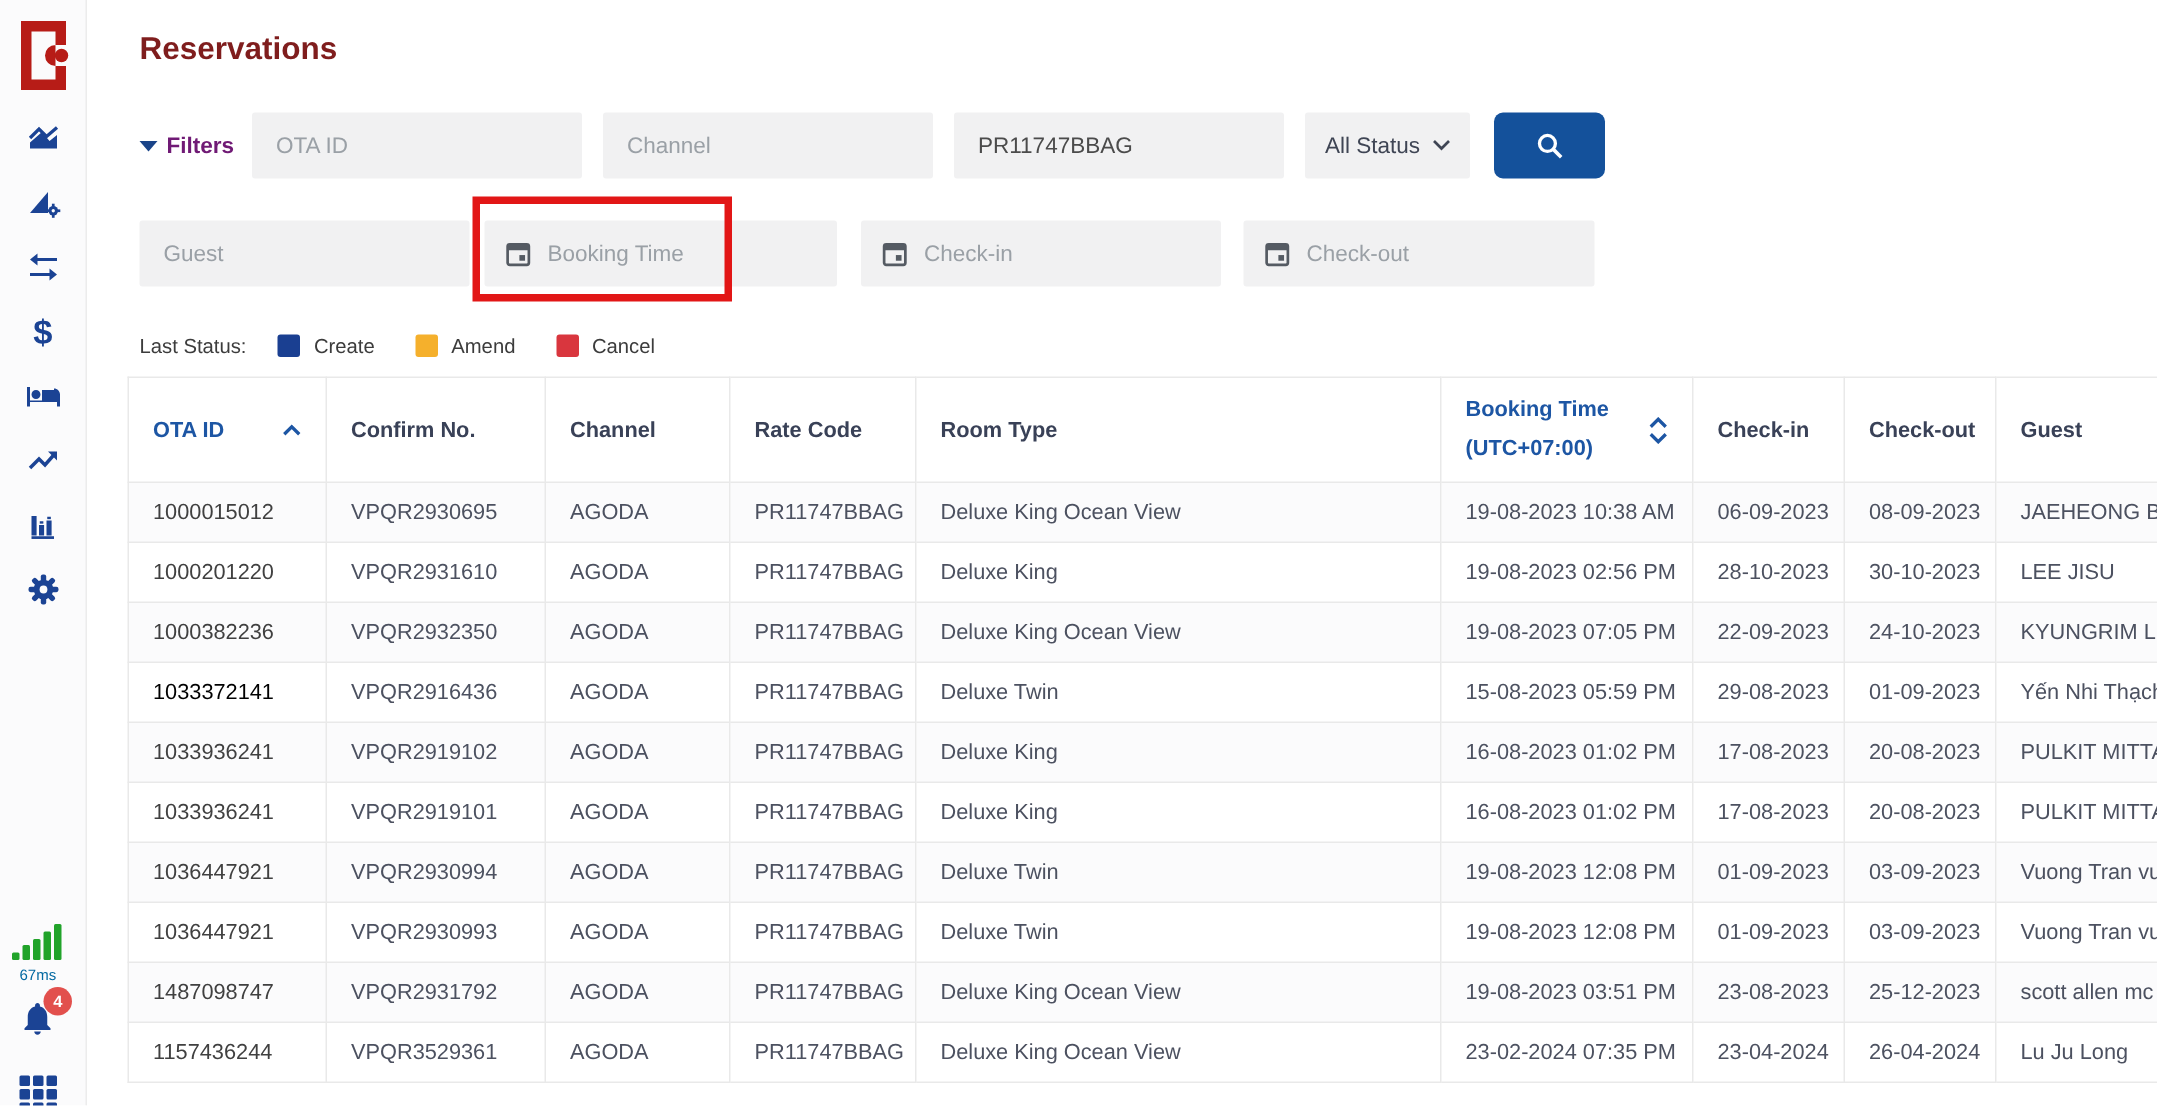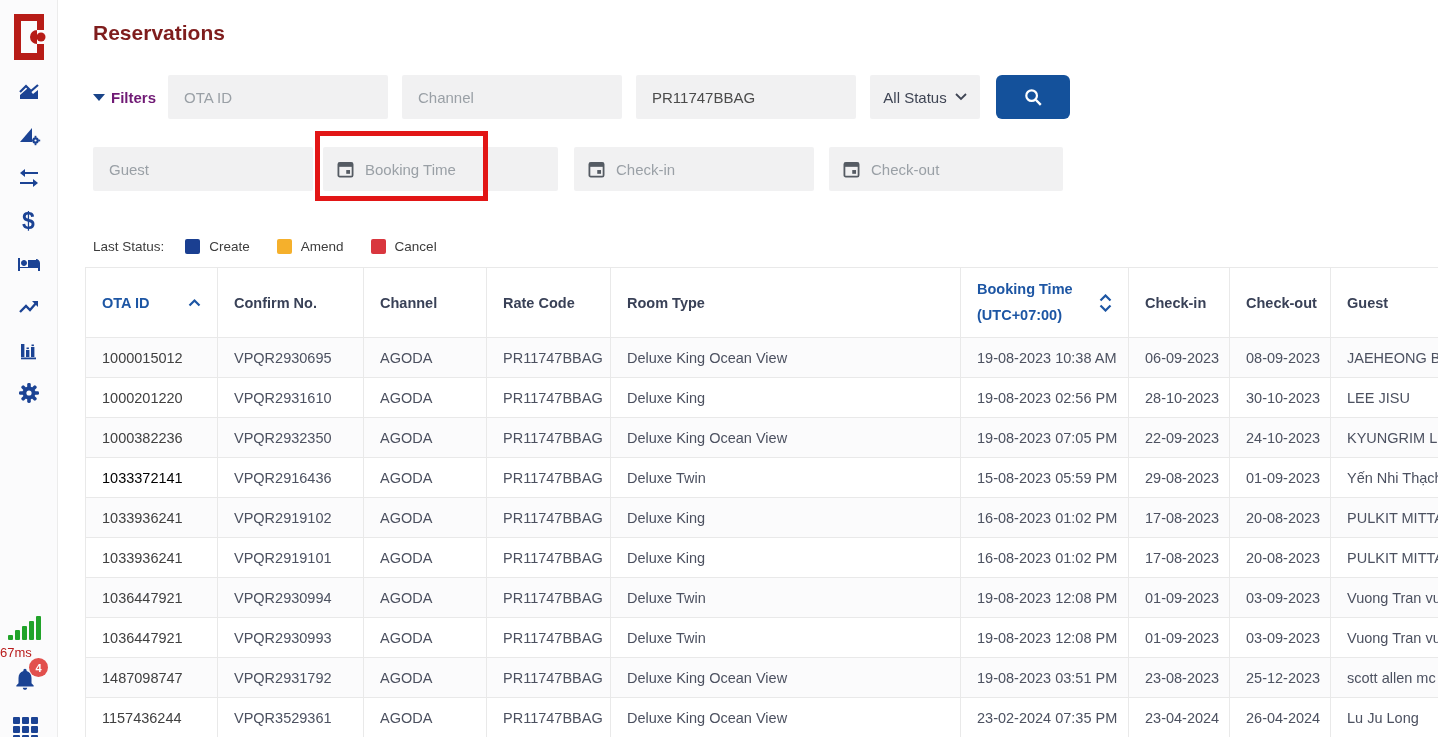--- a/index.html
+++ b/index.html
@@ -7,21 +7,21 @@
   body { display:flex; font-family:"Liberation Sans", sans-serif; background:#ffffff; }
 
   
   .sidebar { width:58px; min-width:58px; height:737px; background:#fbfbfc; border-right:1px solid #ececec; position:relative; }
   .logo { width:38px; height:48px; margin:13px auto 0 auto; display:block; }
   .nav-icons { display:flex; flex-direction:column; align-items:center; gap:19px; margin-top:19px; }
   .nav-icon { width:24px; height:24px; display:flex; align-items:center; justify-content:center; cursor:pointer; }
   .dollar-glyph { font-size:23px; font-weight:bold; color:#1b4394; line-height:1; }
   .signal-wrap { position:absolute; top:616px; left:8px; width:42px; height:24px; display:flex; align-items:flex-end; gap:2px; }
   .sig-bar { width:5px; background:#21a32a; border-radius:1px; }
-  .latency { position:absolute; top:645px; left:0; font-size:13px; color:#b91c1c; }
+  .latency { position:absolute; top:645px; left:13px; font-size:10px; color:#0369a1; }
   .bell-wrap { position:absolute; top:666px; left:12px; width:26px; height:26px; }
   .badge { position:absolute; top:-8px; right:-10px; min-width:19px; height:19px; border-radius:50%; background:#e2504d; color:#fff; font-size:11px; font-weight:bold; display:flex; align-items:center; justify-content:center; }
   .grid-icon { position:absolute; top:717px; left:13px; display:grid; grid-template-columns:repeat(3,7px); grid-template-rows:repeat(3,7px); gap:2px; }
   .grid-icon span { background:#1b4394; border-radius:1px; }
 
   
   .main { flex:1; position:relative; padding-left:35px; overflow:hidden; }
   .page-title { padding-top:21px; font-size:21px; font-weight:bold; color:#7f1d1d; }
 
   .filter-row1 { display:flex; align-items:center; height:44px; margin-top:30px; }
@@ -34,21 +34,21 @@
 
   .filter-row2 { display:flex; align-items:center; height:44px; margin-top:28px; }
   .guest-input { width:220px; margin-right:10px; }
   .date-input { height:44px; background:#f1f1f2; border-radius:2px; display:flex; align-items:center; gap:11px; padding:0 14px; font-size:15px; color:#9aa0a6; cursor:pointer; }
   .bt-wrap { position:relative; width:235px; margin-right:16px; }
   .bt-wrap .date-input { width:235px; }
   .annotation-box { position:absolute; left:-8px; top:-16px; width:173px; height:70px; border:5px solid #e21616; pointer-events:none; }
   .ci-input { width:240px; margin-right:15px; }
   .co-input { width:234px; }
 
-  .legend { display:flex; align-items:center; margin-top:48px; font-size:13.5px; color:#3c3c3c; }
+  .legend { display:flex; align-items:center; margin-top:32px; font-size:13.5px; color:#3c3c3c; }
   .legend-label { margin-right:21px; }
   .legend-item { display:flex; align-items:center; margin-right:27px; }
   .legend-swatch { width:15px; height:15px; border-radius:2px; margin-right:9px; }
 
   
   .table-wrap { margin-top:13px; margin-left:-8px; width:1460px; }
   table { border-collapse:collapse; table-layout:fixed; width:1455px; }
   th, td { border:1px solid #e9e9e9; padding:0 16px; white-space:nowrap; overflow:hidden; text-align:left; }
   thead th { height:70px; background:#fff; font-size:14.5px; font-weight:bold; color:#394157; }
   tbody td { height:40px; font-size:14.5px; color:#4c5160; background:#fff; }

